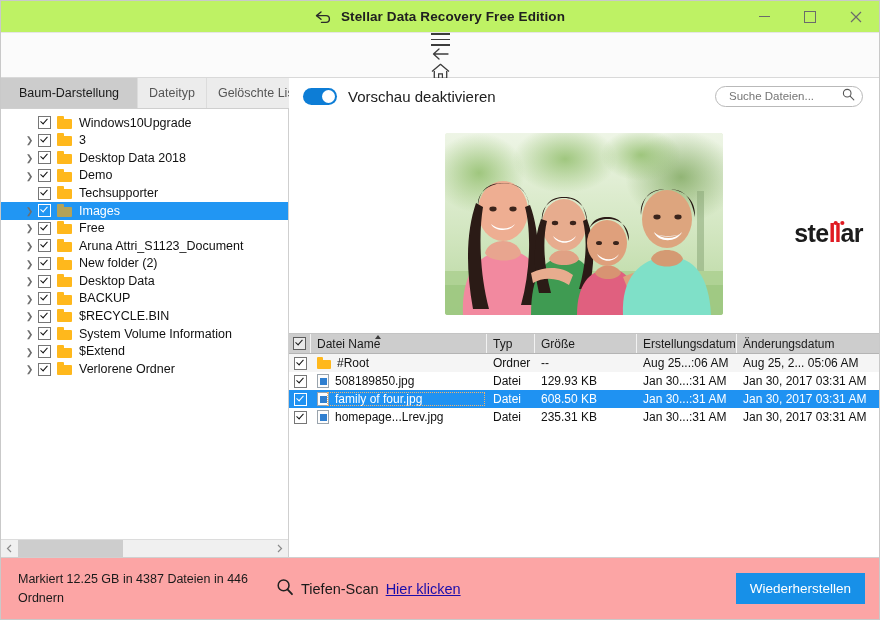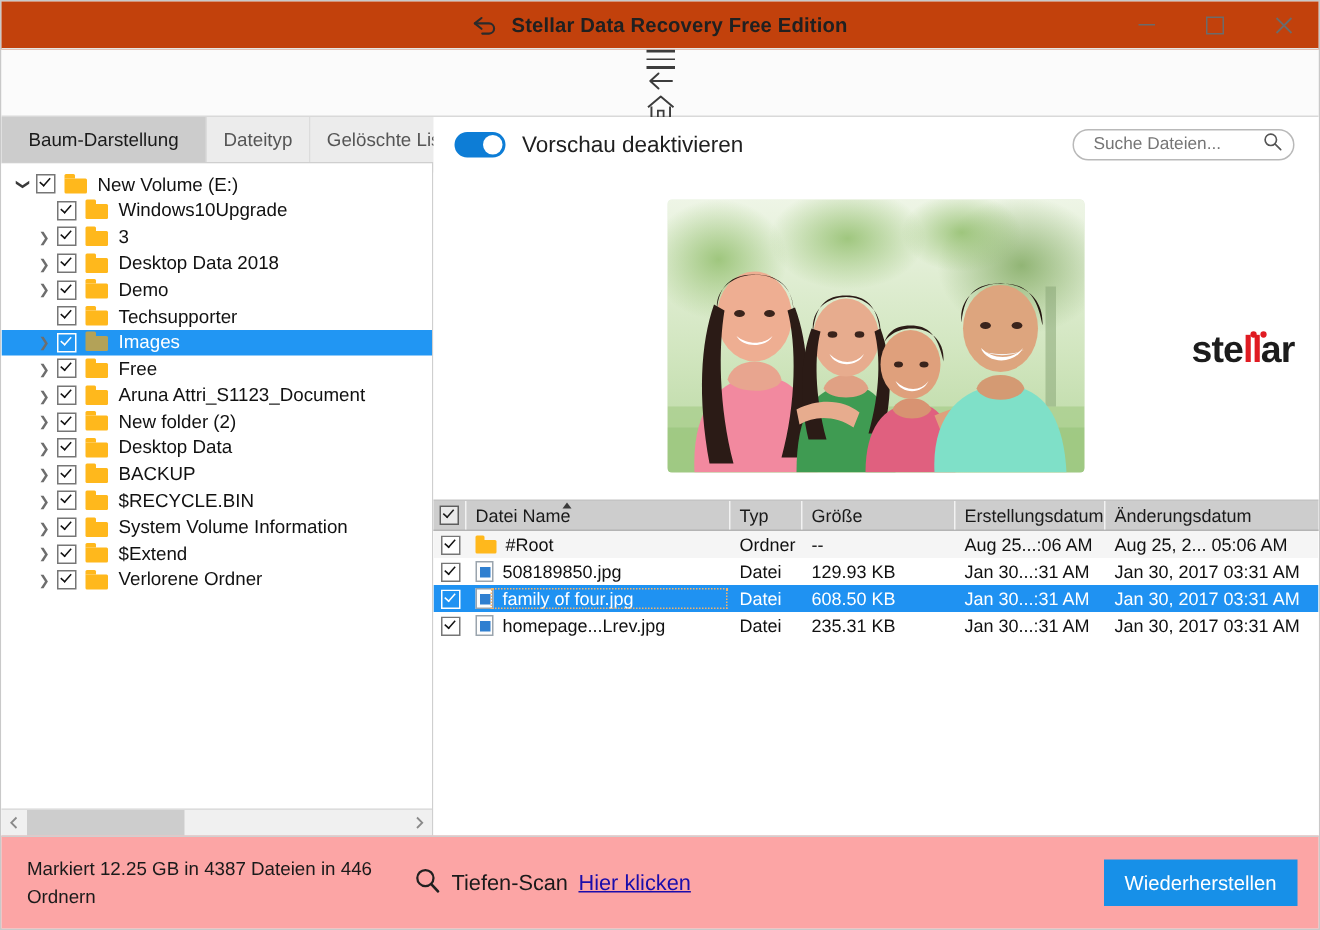--- a/index.html
+++ b/index.html
@@ -19,21 +19,21 @@
     box-sizing: border-box;
     border: 1px solid #c9c9c9;
     display: flex; flex-direction: column;
     background: #ffffff;
     position: relative;
   }
 
   
   .titlebar {
     height: 31px; min-height: 31px;
-    background: #c2410c;
+    background: #bef264;
     display: flex; align-items: center;
     position: relative;
     border-bottom: 1px solid #e6e6e6;
   }
   .title-center {
     position: absolute; left: 0; right: 0;
     display: flex; align-items: center; justify-content: center;
     gap: 9px;
     pointer-events: none;
   }
@@ -498,28 +498,20 @@
   <div class="body">
 
     <div class="left">
       <div class="tabs">
         <div class="tab active">Baum-Darstellung</div>
         <div class="tab">Dateityp</div>
         <div class="tab">Gelöschte Liste</div>
       </div>
 
       <div class="tree" id="tree">
-          <div class="trow" style="padding-left: 6px;">
-            <span class="arrow down" style="transform: rotate(90deg);">❯</span>
-            <span class="cb"></span>
-            <span class="folder">
-              <i></i>
-            </span>
-            <span class="tlabel">New Volume (E:)</span>
-          </div>
           <div class="trow" style="padding-left: 20px;">
             <span class="arrow none"></span>
             <span class="cb"></span>
             <span class="folder">
               <i></i>
             </span>
             <span class="tlabel">Windows10Upgrade</span>
           </div>
           <div class="trow" style="padding-left: 20px;">
             <span class="arrow ">❯</span>

